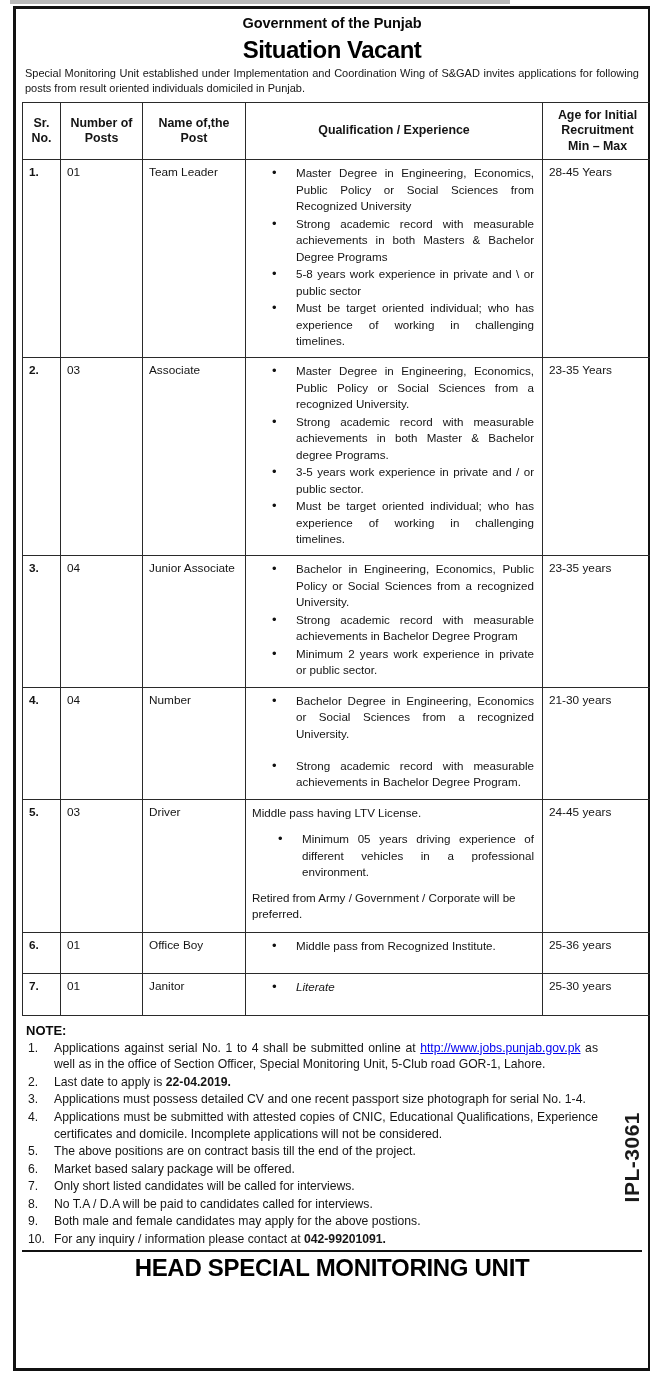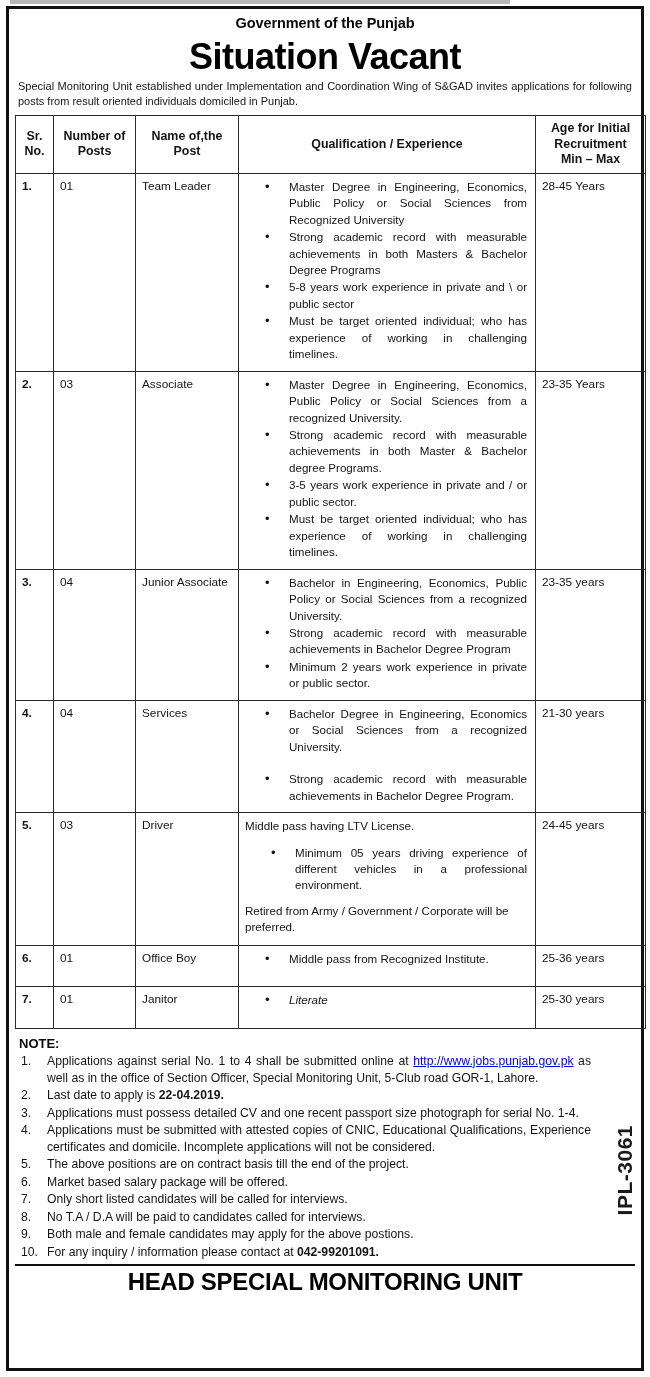--- a/index.html
+++ b/index.html
@@ -16,41 +16,41 @@
     overflow: hidden;
   }
   .top-grey-strip {
     position: absolute;
     top: 0; left: 10px;
     width: 500px; height: 4px;
     background: #b9b9b9;
   }
   .ad-frame {
     position: absolute;
-    top: 6px; left: 6px;
+    top: 6px; left: 13px;
     width: 638px;
     height: 1365px;
     border: 3px solid #111;
     background: #fff;
     padding: 6px 6px 0 6px;
   }
 
   
   .hdr { text-align: center; }
   .hdr-line {
     font-weight: bold;
     font-size: 14.5px;
     line-height: 1.22;
     color: #0a0a0a;
     letter-spacing: -0.1px;
   }
   .hdr-line.wide { padding: 0 14px; }
   .situation {
     font-weight: bold;
-    font-size: 36px;
+    font-size: 24px;
     line-height: 1.1;
     margin: 4px 0 3px 0;
     color: #000;
     letter-spacing: -0.5px;
   }
   .intro {
     font-size: 11px;
     line-height: 1.36;
     text-align: justify;
     color: #161616;
@@ -277,21 +277,21 @@
               <li>Strong academic record with measurable achievements in Bachelor Degree Program</li>
               <li>Minimum 2 years work experience in private or public sector.</li>
             </ul>
           </td>
           <td class="age">23-35 years</td>
         </tr>
 
         <tr>
           <td class="sr">4.</td>
           <td class="posts">04</td>
-          <td class="name">Services</td>
+          <td class="name">Number</td>
           <td class="qual">
             <ul class="quals">
               <li style="margin-bottom:16px;">Bachelor Degree in Engineering, Economics or Social Sciences from a recognized University.</li>
               <li>Strong academic record with measurable achievements in Bachelor Degree Program.</li>
             </ul>
           </td>
           <td class="age">21-30 years</td>
         </tr>
 
         <tr>

